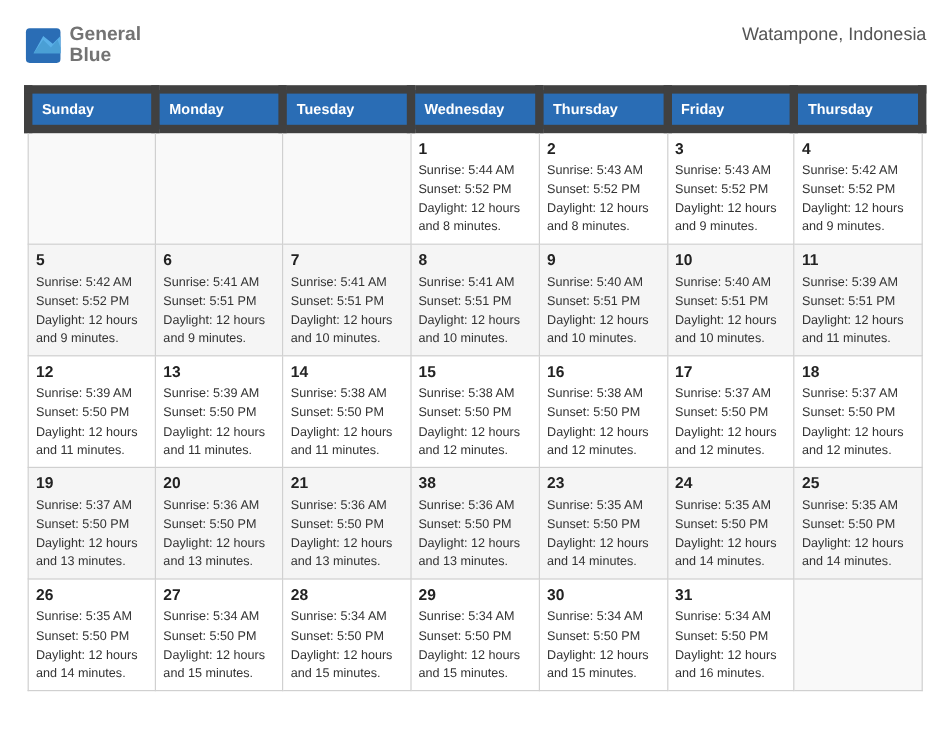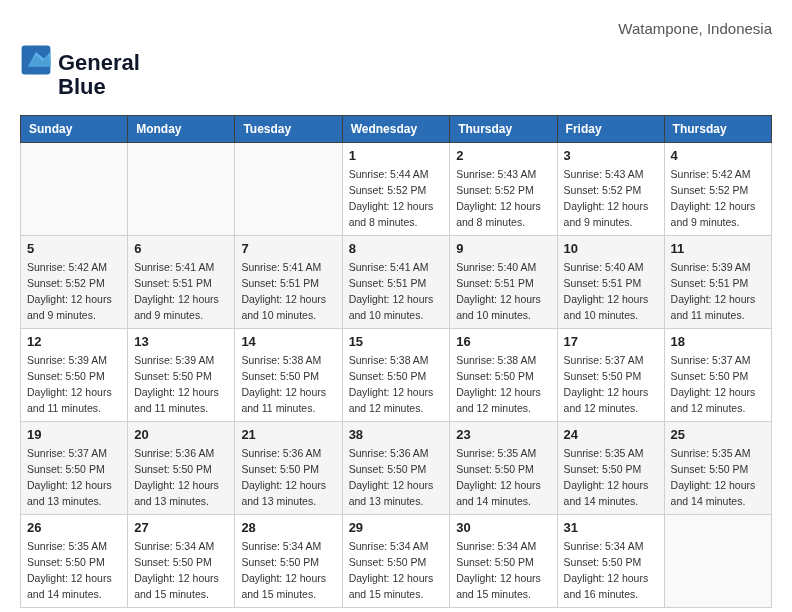--- a/index.html
+++ b/index.html
@@ -15,25 +15,24 @@
       justify-content: space-between;
       align-items: flex-start;
       margin-bottom: 16px;
     }
     .logo {
       display: flex;
       align-items: center;
       gap: 6px;
     }
     .logo-text {
-      font-size: 22px;
+      font-size: 16px;
       font-weight: bold;
-      color: #0f172a;
+      color: #737373;
       line-height: 1.1;
-      margin-top: 31px;
     }
     .logo-icon {
       width: 32px;
       height: 32px;
     }
     .title-area {
       text-align: right;
     }
     .month-title {
       font-size: 36px;
@@ -49,21 +48,21 @@
       border-collapse: collapse;
       font-size: 11px;
     }
     .calendar thead th {
       background-color: #2a6db5;
       color: white;
       text-align: left;
       padding: 6px 8px;
       font-size: 12px;
       font-weight: bold;
-      border: 1px solid #404040;
+      border: 7px solid #404040;
     }
     .calendar tbody td {
       border: 1px solid #d0d0d0;
       vertical-align: top;
       padding: 5px 6px;
       height: 88px;
       width: 108px;
       background: #fff;
     }
     .calendar tbody tr:nth-child(even) td {

